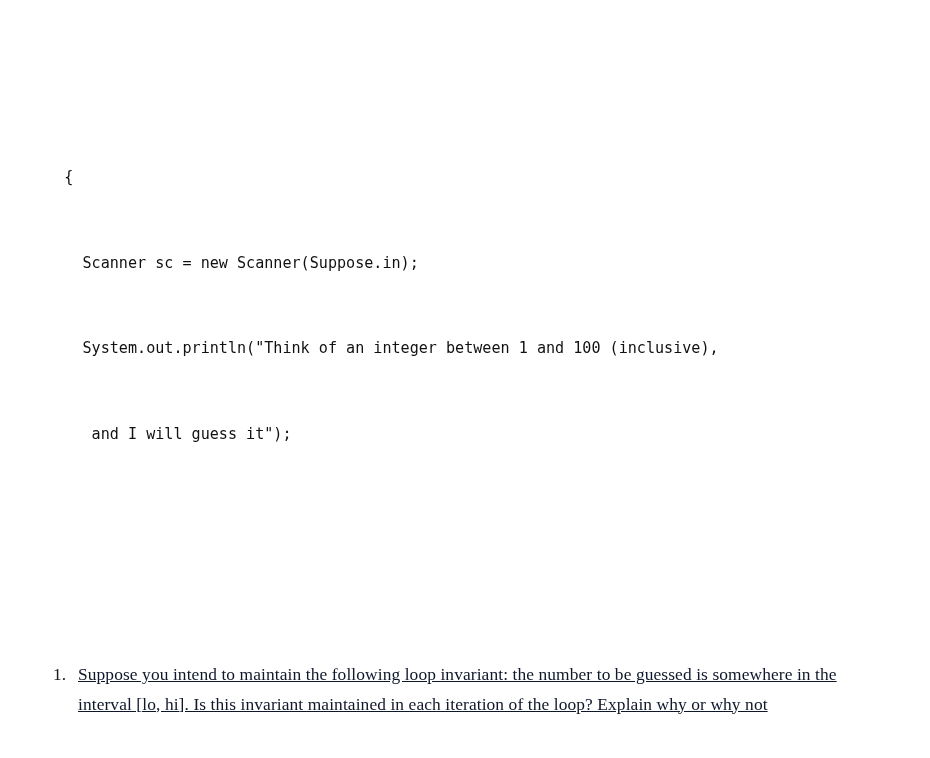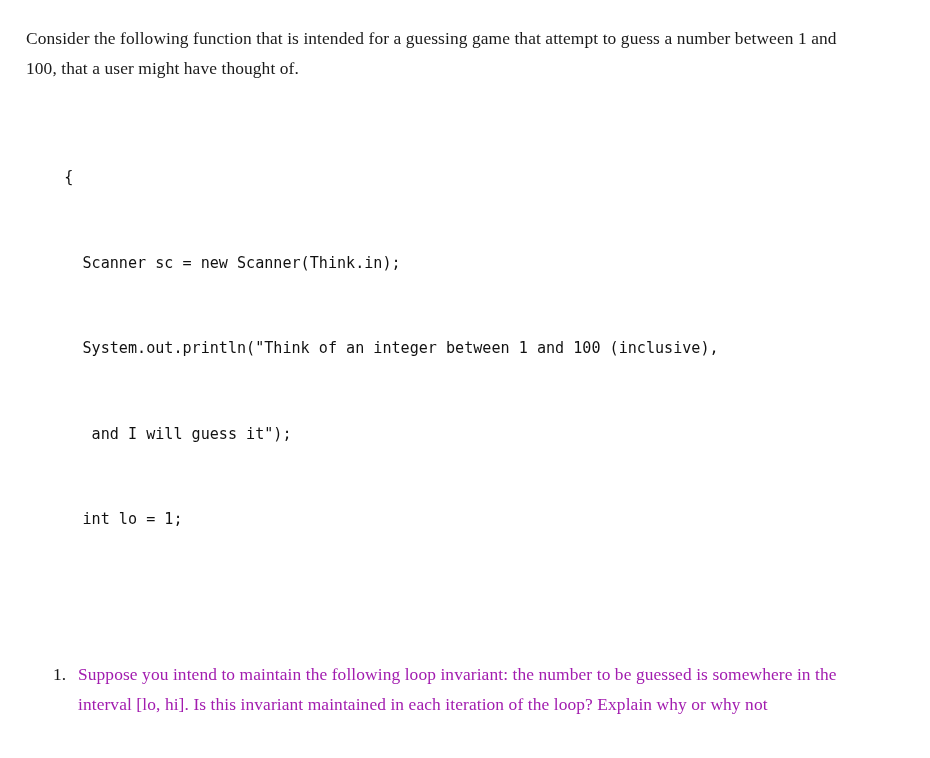--- a/index.html
+++ b/index.html
@@ -70,37 +70,36 @@
   }
   .q-marker {
     width: 26px;
     flex: 0 0 26px;
     text-align: right;
     padding-right: 12px;
     color: #1a1a1a;
   }
   .q-text {
     flex: 1 1 auto;
-    color: #a21caf;
+    color: #0f172a;
     letter-spacing: 0.1px;
+    text-decoration: underline;
   }
 </style>
 </head>
 <body>
 
 <div class="page">
 
-  <p class="prose">Consider the following function that is intended for a guessing game that attempt to guess a number between 1 and 100, that a user might have thought of.</p>
 
   <div class="code-block">
     <div class="code-line">    {</div>
-    <div class="code-line">      Scanner sc = new Scanner(Think.in);</div>
+    <div class="code-line">      Scanner sc = new Scanner(Suppose.in);</div>
     <div class="code-line">      System.out.println("Think of an integer between 1 and 100 (inclusive),</div>
     <div class="code-line">       and I will guess it");</div>
-    <div class="code-line">      int lo = 1;</div>
     
     
     
     
     
     
     
     
     
     

